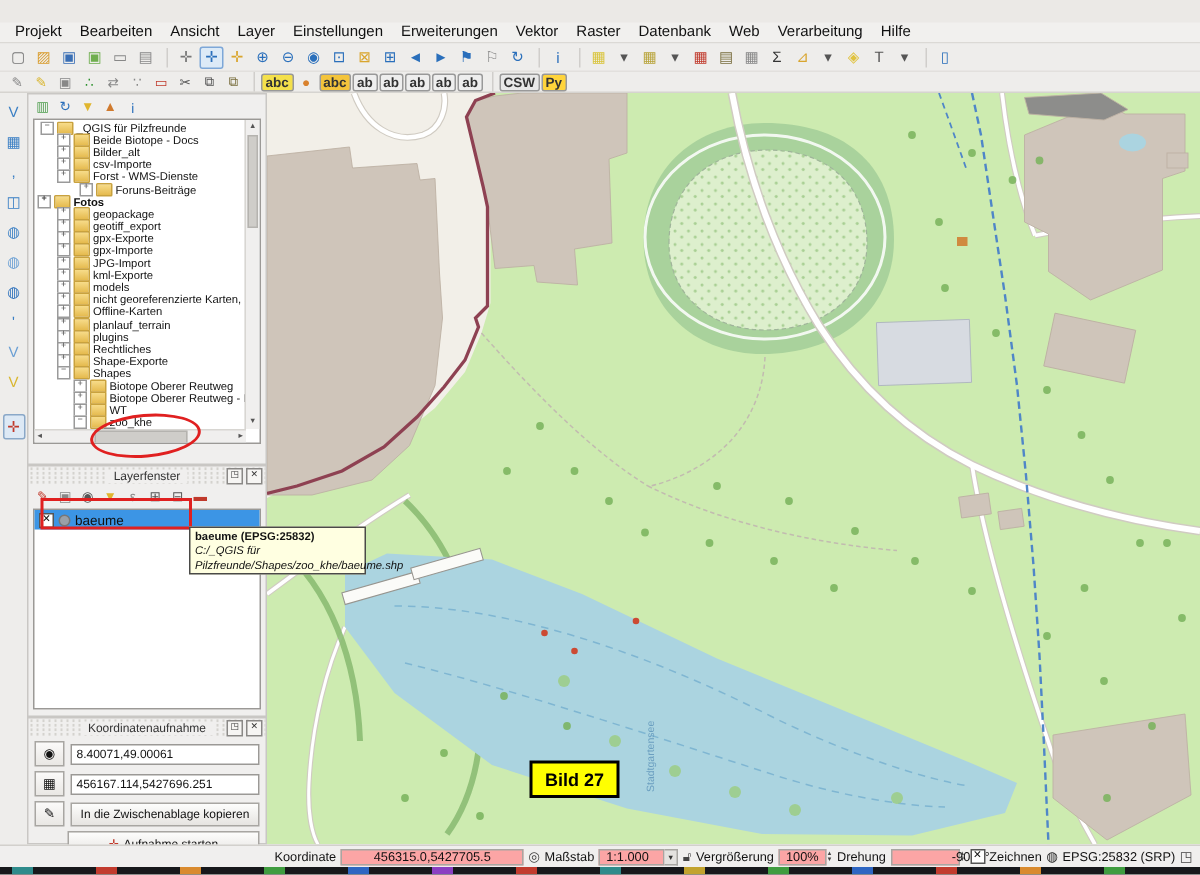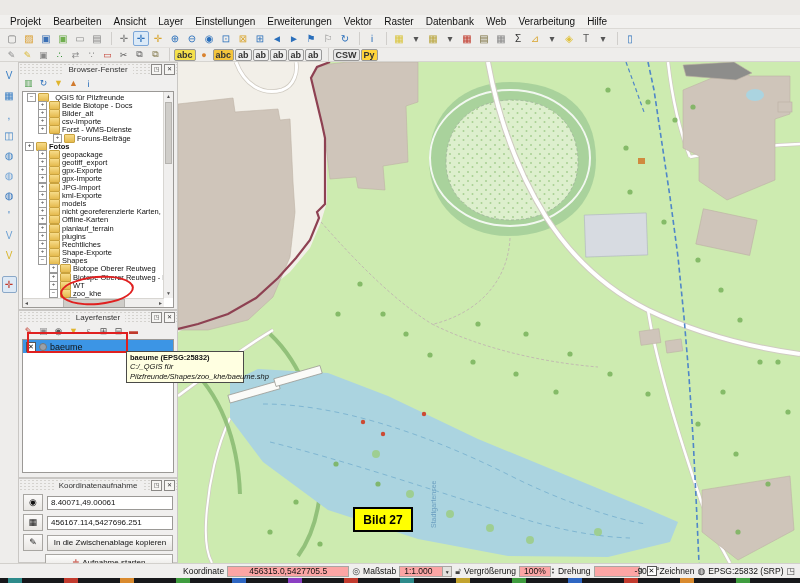--- a/index.html
+++ b/index.html
@@ -198,27 +198,20 @@
       <span class="ticon" style="color: rgb(58, 127, 196);">◍</span>
       <span class="ticon" style="color: rgb(106, 159, 212);">◍</span>
       <span class="ticon" style="color: rgb(42, 111, 187);">◍</span>
       <span class="ticon" style="color: rgb(58, 127, 196);">'</span>
       <span class="ticon" style="color: rgb(106, 159, 212);">V</span>
       <span class="ticon" style="color: rgb(217, 182, 46);">V</span>
       <span class="ticon tool-pressed" style="color: rgb(192, 57, 43);">✛</span>
     </div>
 
   <div class="panel" style="top:62px;height:248px;">
-    <div class="panel-header">
-      <span class="panel-title">Browser-Fenster</span>
-      <span class="panel-hbtns">
-        <span class="phb">◳</span>
-        <span class="phb">✕</span>
-      </span>
-    </div>
     <div class="panel-toolbar" id="browser-toolbar">
         <span class="ticon" style="color: rgb(79, 158, 79);">▥</span>
         <span class="ticon" style="color: rgb(42, 111, 187);">↻</span>
         <span class="ticon" style="color: rgb(224, 181, 46);">▼</span>
         <span class="ticon" style="color: rgb(208, 122, 46);">▲</span>
         <span class="ticon" style="color: rgb(42, 111, 187);">ℹ</span>
       </div>
     <div class="tree-wrap">
       <div class="tree-rows" id="tree-body">
           <div class="tree-row" style="padding-left: 4px;">
@@ -319,21 +312,21 @@
           <div class="tree-row" style="padding-left: 15px;">
             <span class="expander">+</span>
             <span class="folder"></span>
             <span>Shape-Exporte</span>
           </div>
           <div class="tree-row" style="padding-left: 15px;">
             <span class="expander">−</span>
             <span class="folder"></span>
             <span>Shapes</span>
           </div>
-          <div class="tree-row" style="padding-left: 26px; align-items: flex-end;">
+          <div class="tree-row" style="padding-left: 26px;">
             <span class="expander">+</span>
             <span class="folder"></span>
             <span>Biotope Oberer Reutweg</span>
           </div>
           <div class="tree-row" style="padding-left: 26px;">
             <span class="expander">+</span>
             <span class="folder"></span>
             <span>Biotope Oberer Reutweg - Kopie</span>
           </div>
           <div class="tree-row" style="padding-left: 26px;">

